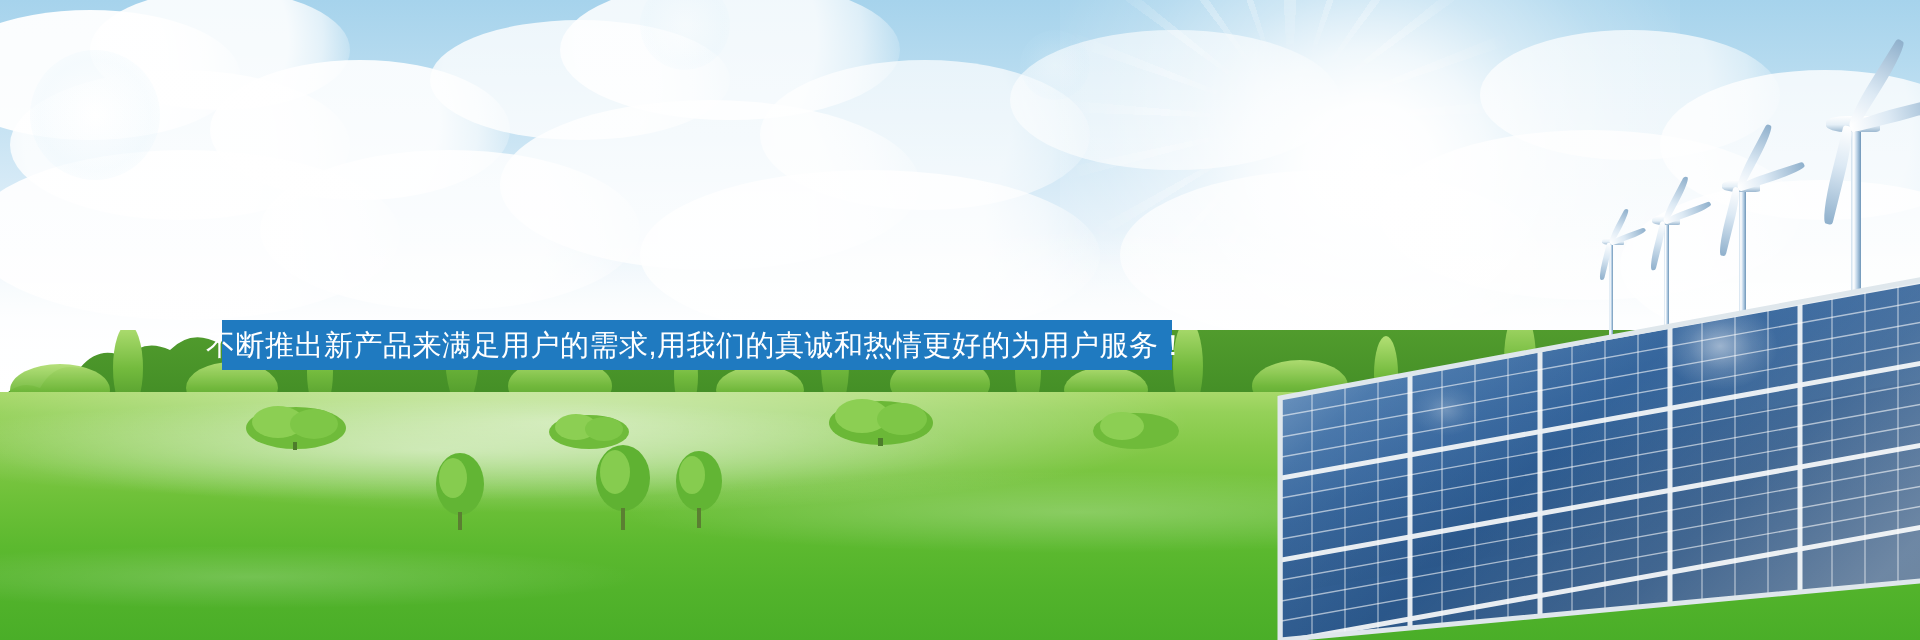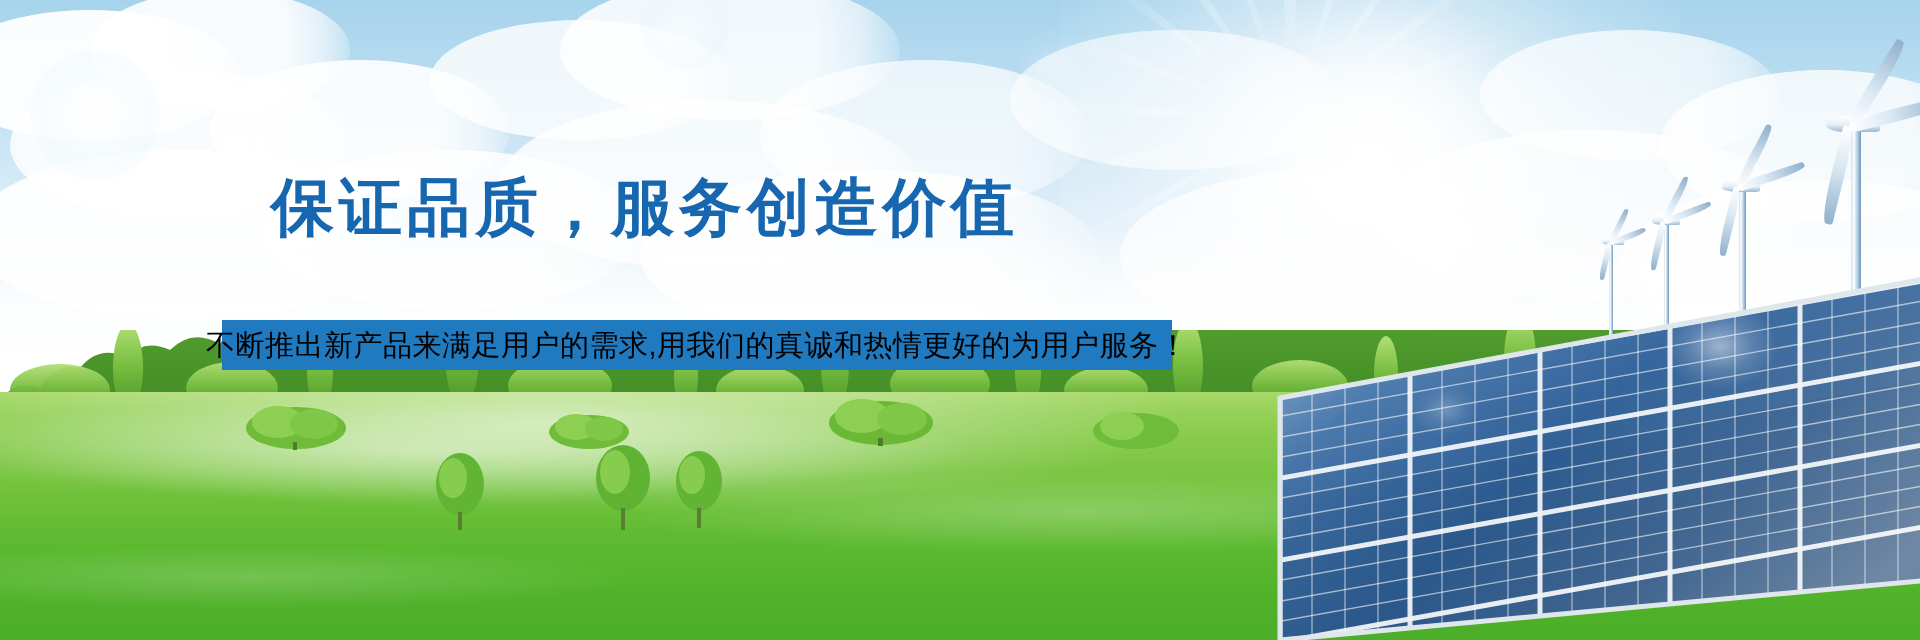--- a/index.html
+++ b/index.html
@@ -105,21 +105,21 @@
     text-shadow:0 2px 5px rgba(255,255,255,0.65);
     white-space:nowrap;
   }
   .subbar {
     position:absolute; left:222px; top:320px;
     width:950px; height:50px;
     background:#1f7ac0;
     display:flex; align-items:center; justify-content:center;
   }
   .subbar-text {
-    color:#000000;
+    color:#ffffff;
     font-size:29px;
     line-height:50px;
     letter-spacing:0.5px;
     white-space:nowrap;
   }
 
   
   .turbine { position:absolute; pointer-events:none; }
   .t-mast {
     position:absolute; left:50%; bottom:0;
@@ -391,19 +391,18 @@
       </g>
 
       <rect x="100" y="10" width="700" height="400" fill="url(#glossg)"></rect>
       <ellipse cx="560" cy="96" rx="58" ry="44" fill="url(#spot)"></ellipse>
       <ellipse cx="286" cy="160" rx="34" ry="26" fill="url(#spot)" opacity="0.5"></ellipse>
     </g>
 
     <polygon points="120,148 770,28 770,330 120,390" fill="none" stroke="#dfe7ec" stroke-width="5"></polygon>
   </svg>
 
-  <div class="headline">保证品质，服务创造价值</div>
 
   <div class="subbar">
     <span class="subbar-text">不断推出新产品来满足用户的需求,用我们的真诚和热情更好的为用户服务！</span>
   </div>
 
 </div>
 
 </body></html>

